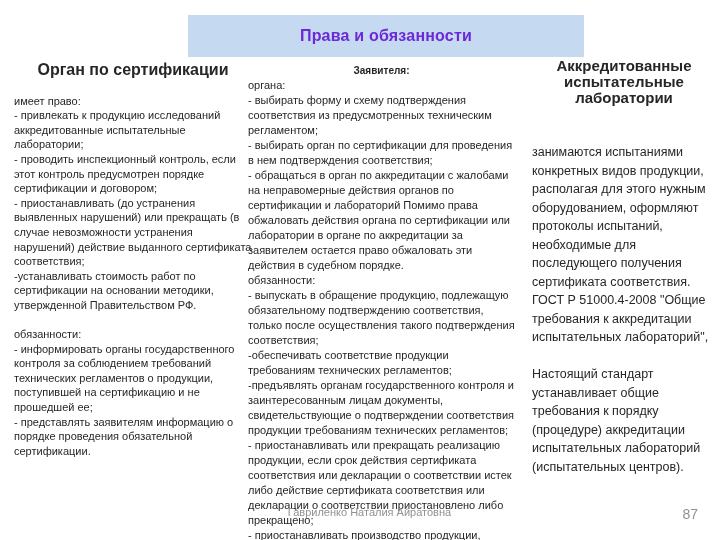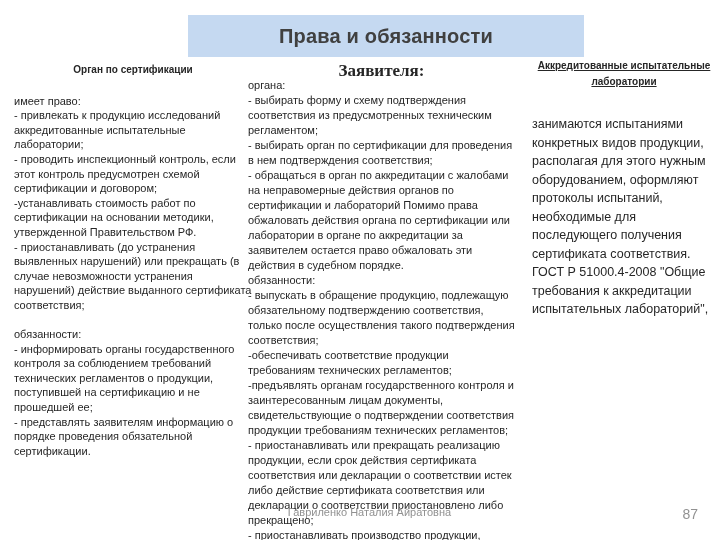--- a/index.html
+++ b/index.html
@@ -21,43 +21,43 @@
     left: 188px;
     top: 15px;
     width: 396px;
     height: 42px;
     background: #c5d9f1;
     display: flex;
     align-items: center;
     justify-content: center;
   }
   .title-box h1 {
-    font-size: 20px;
+    font-size: 16px;
     font-weight: bold;
-    color: #404040;
+    color: #6d28d9;
     letter-spacing: 0.2px;
     text-align: right;
   }
 
   .col { position: absolute; }
   .col h2 {
     font-weight: bold;
     text-align: center;
   }
   .para { margin: 0; }
   .para:empty::before { content: "\a0"; }
 
   .col1 { left: 14px;  top: 63px; width: 238px; font-size: 11px;   line-height: 14.6px; }
-  .col1 h2 { font-size: 10px; margin-bottom: 16px; }
+  .col1 h2 { font-size: 16px; margin-bottom: 16px; }
 
   .col2 { left: 248px; top: 63px; width: 267px; font-size: 11px;   line-height: 15px; }
-  .col2 h2 { font-size: 17px; margin-bottom: 0; font-family: Liberation Serif, serif; }
+  .col2 h2 { font-size: 10px; margin-bottom: 0; }
 
   .col3 { left: 532px; top: 58px; width: 184px; font-size: 12.5px; line-height: 18.5px; }
-  .col3 h2 { font-size: 10px; line-height: 16px; margin-bottom: 25px; text-decoration: underline; }
+  .col3 h2 { font-size: 15px; line-height: 16px; margin-bottom: 37px; }
 
   .footer-author {
     position: absolute;
     left: 0; right: 0;
     top: 506px;
     text-align: center;
     color: #919191;
     font-size: 11px;
     margin-left: 19px;
   }
@@ -76,23 +76,23 @@
 
   <div class="title-box">
     <h1>Права и обязанности</h1>
   </div>
 
   <section class="col col1">
     <h2>Орган по сертификации</h2>
     <div>
         <p class="para">имеет право:</p>
         <p class="para">- привлекать к продукцию исследований аккредитованные испытательные лаборатории;</p>
-        <p class="para">- проводить инспекционный контроль, если этот контроль предусмотрен схемой сертификации и договором;</p>
+        <p class="para">- проводить инспекционный контроль, если этот контроль предусмотрен порядке сертификации и договором;</p>
+        <p class="para">- приостанавливать (до устранения выявленных нарушений) или прекращать (в случае невозможности устранения нарушений) действие выданного сертификата соответствия;</p>
         <p class="para">-устанавливать стоимость работ по сертификации на основании методики, утвержденной Правительством РФ.</p>
-        <p class="para">- приостанавливать (до устранения выявленных нарушений) или прекращать (в случае невозможности устранения нарушений) действие выданного сертификата соответствия;</p>
         <p class="para"></p>
         <p class="para">обязанности:</p>
         <p class="para">- информировать органы государственного контроля за соблюдением требований технических регламентов о продукции, поступившей на сертификацию и не прошедшей ее;</p>
         <p class="para">- представлять заявителям информацию о порядке проведения обязательной сертификации.</p>
       </div>
   </section>
 
   <section class="col col2">
     <h2>Заявителя:</h2>
     <div>
@@ -108,19 +108,20 @@
         <p class="para">- приостанавливать производство продукции, которая прошла подтверждение соответствия и не соответствует требованиям технических регламентов, на основании решений органов государственного контроля (надзора) за соблюдением требований технических регламентов.</p>
       </div>
   </section>
 
   <section class="col col3">
     <h2>Аккредитованные испытательные лаборатории</h2>
     <div>
         <p class="para">занимаются испытаниями конкретных видов продукции, располагая для этого нужным оборудованием, оформляют протоколы испытаний, необходимые для последующего получения сертификата соответствия.</p>
         <p class="para">ГОСТ Р 51000.4-2008 "Общие требования к аккредитации испытательных лабораторий",</p>
         <p class="para"></p>
+        <p class="para">Настоящий стандарт устанавливает общие требования к порядку (процедуре) аккредитации испытательных лабораторий (испытательных центров).</p>
       </div>
   </section>
 
   <div class="footer-author">Гавриленко Наталия Айратовна</div>
   <div class="page-number">87</div>
 
 </div>
 
 </body></html>

